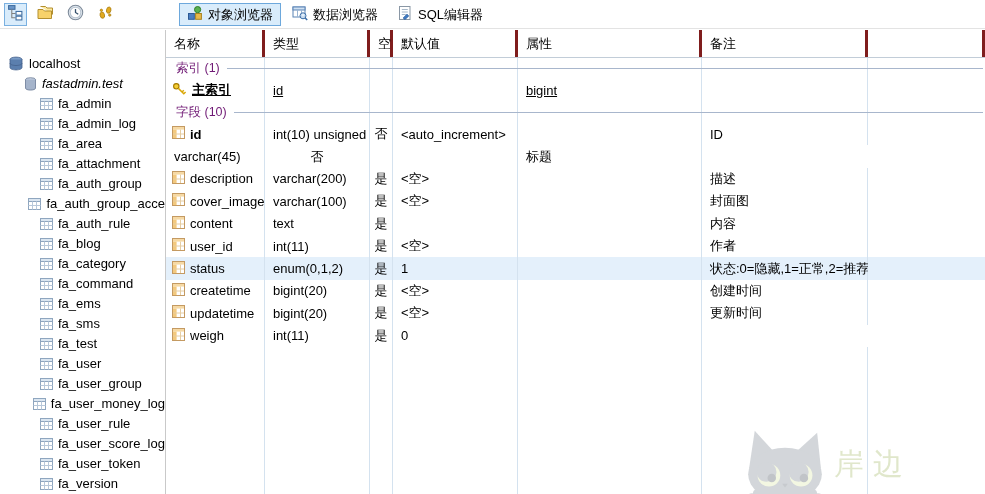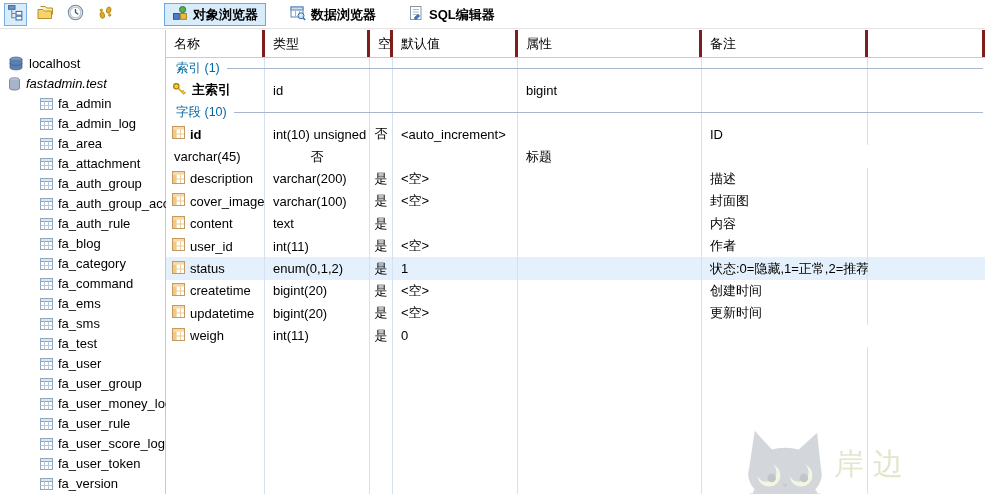--- a/index.html
+++ b/index.html
@@ -4,47 +4,47 @@
 <style>
   * { box-sizing: border-box; margin: 0; padding: 0; }
   html,body { width: 985px; height: 494px; overflow: hidden; }
   body { font-family: "Liberation Sans", sans-serif; background: #fff; color:#000; position: relative; }
 
   
   #toolbar { position:absolute; left:0; top:0; width:985px; height:29px; background:#fff; border-bottom:1px solid #e3e3e3; }
   .tbicons { position:absolute; left:4px; top:3px; display:flex; gap:7px; align-items:center; }
   .tbicon { width:23px; height:23px; display:flex; align-items:center; justify-content:center; border:1px solid transparent; }
   .tbicon.sel { background:#d9ecfb; border:1px solid #7ab0e0; }
-  .tabs { position:absolute; left:164px; top:3px; display:flex; gap:16px; align-items:center;font-weight:bold; }
+  .tabs { position:absolute; left:179px; top:3px; display:flex; gap:3px; align-items:center; }
   .tab { display:flex; align-items:center; gap:5px; height:23px; padding:0 7px; font-size:13px; border:1px solid transparent; cursor:default; }
   .tab.sel { background:#d9ecfb; border:1px solid #6da8dc; }
 
   
   #sidebar { position:absolute; left:0; top:30px; width:166px; height:464px; background:#fff; border-right:1px solid #c9c9c9; padding-top:4px; }
   .trow { height:20px; display:flex; align-items:center; font-size:13px; white-space:nowrap; }
   .trow .inner { display:flex; align-items:center; flex:1; height:100%; padding-left:2px;margin-top:39px; }
   .trow.d0 { padding-left:6px; }
-  .trow.d1 { padding-left:6px;font-style:italic; }
-  .trow.d2 { padding-left:38px; }
+  .trow.d1 { padding-left:22px;font-style:italic; }
+  .trow.d2 { padding-left:38px;justify-content:flex-end; }
   .trow .ic { margin-right:5px; display:flex; }
 
   
   #main { position:absolute; left:166px; top:30px; width:819px; height:464px; display:flex; flex-direction:column; background:#fff; }
   .grow { display:grid; grid-template-columns:99px 105px 23px 125px 184px 166px minmax(0,1fr); }
   .cell { border-right:1px solid #d4e2ef; padding-left:8px; font-size:13px; display:flex; align-items:center; white-space:nowrap; overflow:visible; }
   .cell.lastc { border-right:none; }
   .cell.cc { justify-content:center; padding-left:0; }
   .hd { height:28px; border-bottom:1px solid #c2cdd8; }
   .hd .cell { border-right:3px solid #7f1d1d; font-size:13px; }
   .gline { position:relative; }
   .gline .ovl { position:absolute; inset:0; display:flex; align-items:center; padding-left:10px; }
-  .gline .glabel { font-size:12.5px; color:#0369a1; white-space:nowrap; }
+  .gline .glabel { font-size:12.5px; color:#701a75; white-space:nowrap; }
   .gline .gl { flex:1; height:1px; background:#a8b6cc; margin:0 2px 0 7px; }
   .rg1 { height:21px; } .rg2 { height:22px; }
-  .irow { height:22px; }
+  .irow { height:22px;text-decoration:underline; }
   .frow { height:22.4px; }
   .frow.highlight .cell { background:#e4f0fb; }
   .namecell { padding-left:6px; gap:5px; }
   .key .fname, .bname { font-weight:bold; }
   .filler { flex:1; }
   .filler .cell { height:100%; }
 
   
   #wm-cat { position:absolute; left:733px; top:427px; opacity:.38; pointer-events:none; }
   #wm-text { position:absolute; left:834px; top:444px; font-size:30px; letter-spacing:9px; color:rgba(198,212,160,.55); pointer-events:none; }

